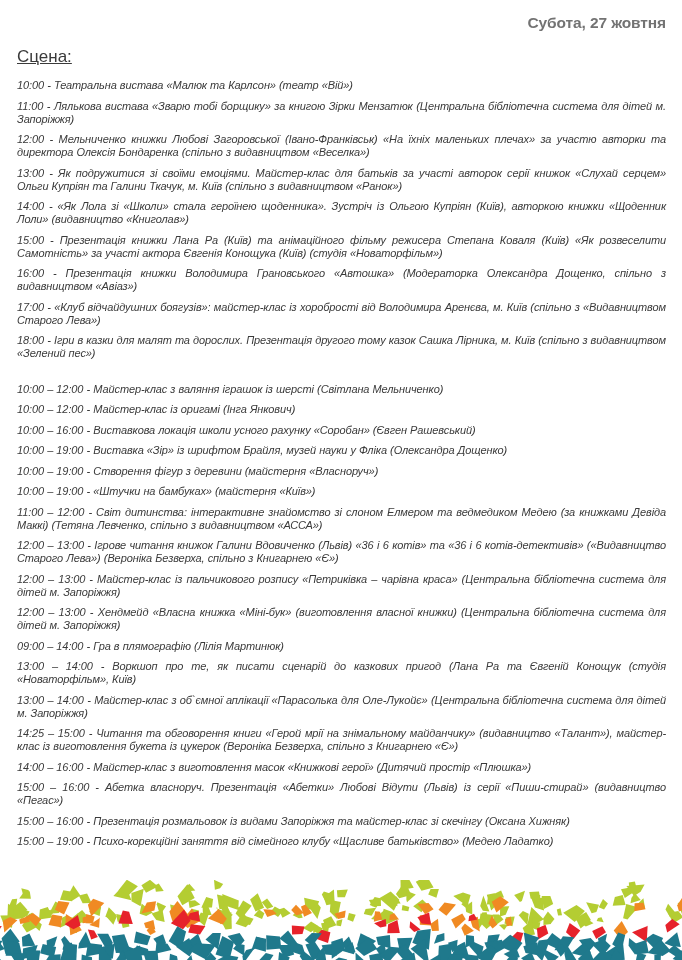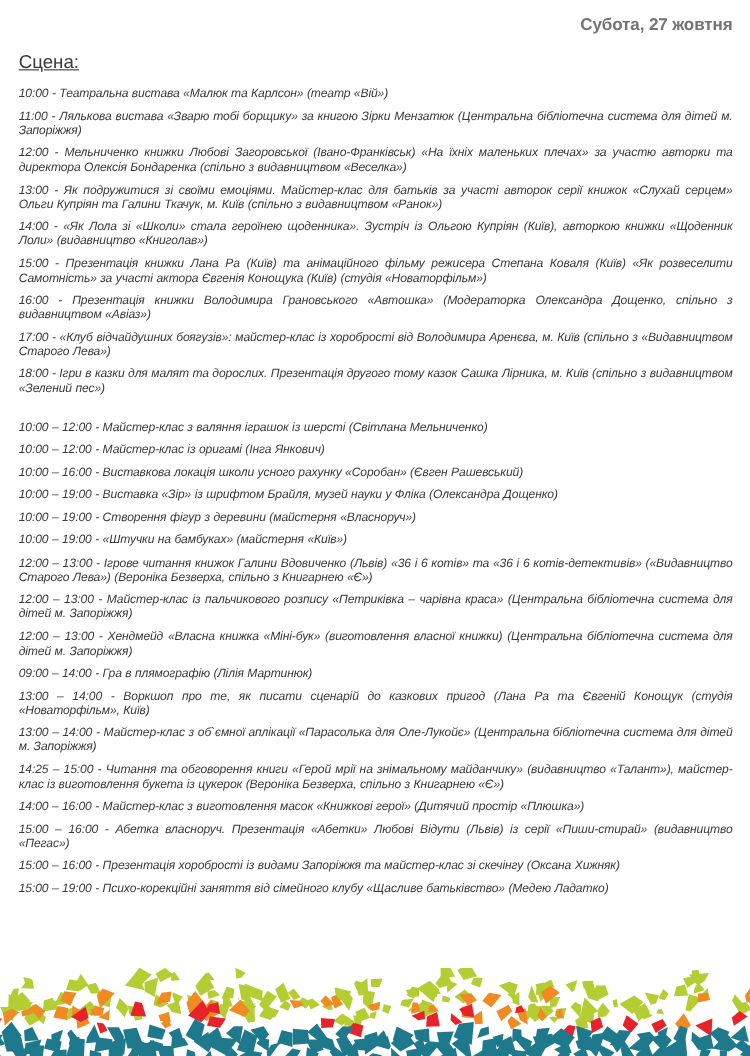--- a/index.html
+++ b/index.html
@@ -65,40 +65,41 @@
 
 
         <p class="event"><span>10:00 – 16:00</span><span> - </span><span>Виставкова локація школи усного рахунку «Соробан» (Євген Рашевський)</span></p>
 
         <p class="event"><span>10:00 – 19:00</span><span> - </span><span>Виставка «Зір» із шрифтом Брайля, музей науки у Фліка (Олександра Дощенко)</span></p>
 
         <p class="event"><span>10:00 – 19:00</span><span> - </span><span>Створення фігур з деревини (майстерня «Власноруч»)</span></p>
 
         <p class="event"><span>10:00 – 19:00</span><span> - </span><span>«Штучки на бамбуках» (майстерня «Київ»)</span></p>
 
+        <p class="event"><span>11:00 – 12:00</span><span> - </span><span>Світ дитинства: інтерактивне знайомство зі слоном Елмером та ведмедиком Медею (за книжками Девіда Маккі) (Тетяна Левченко, спільно з видавництвом «АССА»)</span></p>
 
         <p class="event"><span>12:00 – 13:00</span><span> - </span><span>Ігрове читання книжок Галини Вдовиченко (Львів) «36 і 6 котів» та «36 і 6 котів-детективів» («Видавництво Старого Лева») (Вероніка Безверха, спільно з Книгарнею «Є»)</span></p>
 
         <p class="event"><span>12:00 – 13:00</span><span> - </span><span>Майстер-клас із пальчикового розпису «Петриківка – чарівна краса» (Центральна бібліотечна система для дітей м. Запоріжжя)</span></p>
 
         <p class="event"><span>12:00 – 13:00</span><span> - </span><span>Хендмейд «Власна книжка «Міні-бук» (виготовлення власної книжки) (Центральна бібліотечна система для дітей м. Запоріжжя)</span></p>
 
         <p class="event"><span>09:00 – 14:00</span><span> - </span><span>Гра в плямографію (Лілія Мартинюк)</span></p>
 
         <p class="event"><span>13:00 – 14:00</span><span> - </span><span>Воркшоп про те, як писати сценарій до казкових пригод (Лана Ра та Євгеній Конощук (студія «Новаторфільм», Київ)</span></p>
 
         <p class="event"><span>13:00 – 14:00</span><span> - </span><span>Майстер-клас з об`ємної аплікації «Парасолька для Оле-Лукойє» (Центральна бібліотечна система для дітей м. Запоріжжя)</span></p>
 
         <p class="event"><span>14:25 – 15:00</span><span> - </span><span>Читання та обговорення книги «Герой мрії на знімальному майданчику» (видавництво «Талант»), майстер-клас із виготовлення букета із цукерок (Вероніка Безверха, спільно з Книгарнею «Є»)</span></p>
 
         <p class="event"><span>14:00 – 16:00</span><span> - </span><span>Майстер-клас з виготовлення масок «Книжкові герої» (Дитячий простір «Плюшка»)</span></p>
 
         <p class="event"><span>15:00 – 16:00</span><span> - </span><span>Абетка власноруч. Презентація «Абетки» Любові Відути (Львів) із серії «Пиши-стирай» (видавництво «Пегас»)</span></p>
 
-        <p class="event"><span>15:00 – 16:00</span><span> - </span><span>Презентація хоробрості із видами Запоріжжя та майстер-клас зі скечінгу (Оксана Хижняк)</span></p>
+        <p class="event"><span>15:00 – 16:00</span><span> - </span><span>Презентація розмальовок із видами Запоріжжя та майстер-клас зі скечінгу (Оксана Хижняк)</span></p>
 
         <p class="event"><span>15:00 – 19:00</span><span> - </span><span>Психо-корекційні заняття від сімейного клубу «Щасливе батьківство» (Медею Ладатко)</span></p>
       </div>
 
   </div>
 
   <svg class="mosaic" width="682" height="80" viewBox="0 0 682 80" xmlns="http://www.w3.org/2000/svg">
       <polygon points="34.5,38.1 41.8,44.6 39.5,51.1 30.7,43.0" fill="#b4cd32"></polygon>
       <polygon points="86.6,35.2 82.6,43.1 71.5,38.2 82.1,29.9" fill="#b4cd32"></polygon>
       <polygon points="395.9,14.1 405.1,1.2 411.2,15.1 399.2,18.2" fill="#b4cd32"></polygon>

